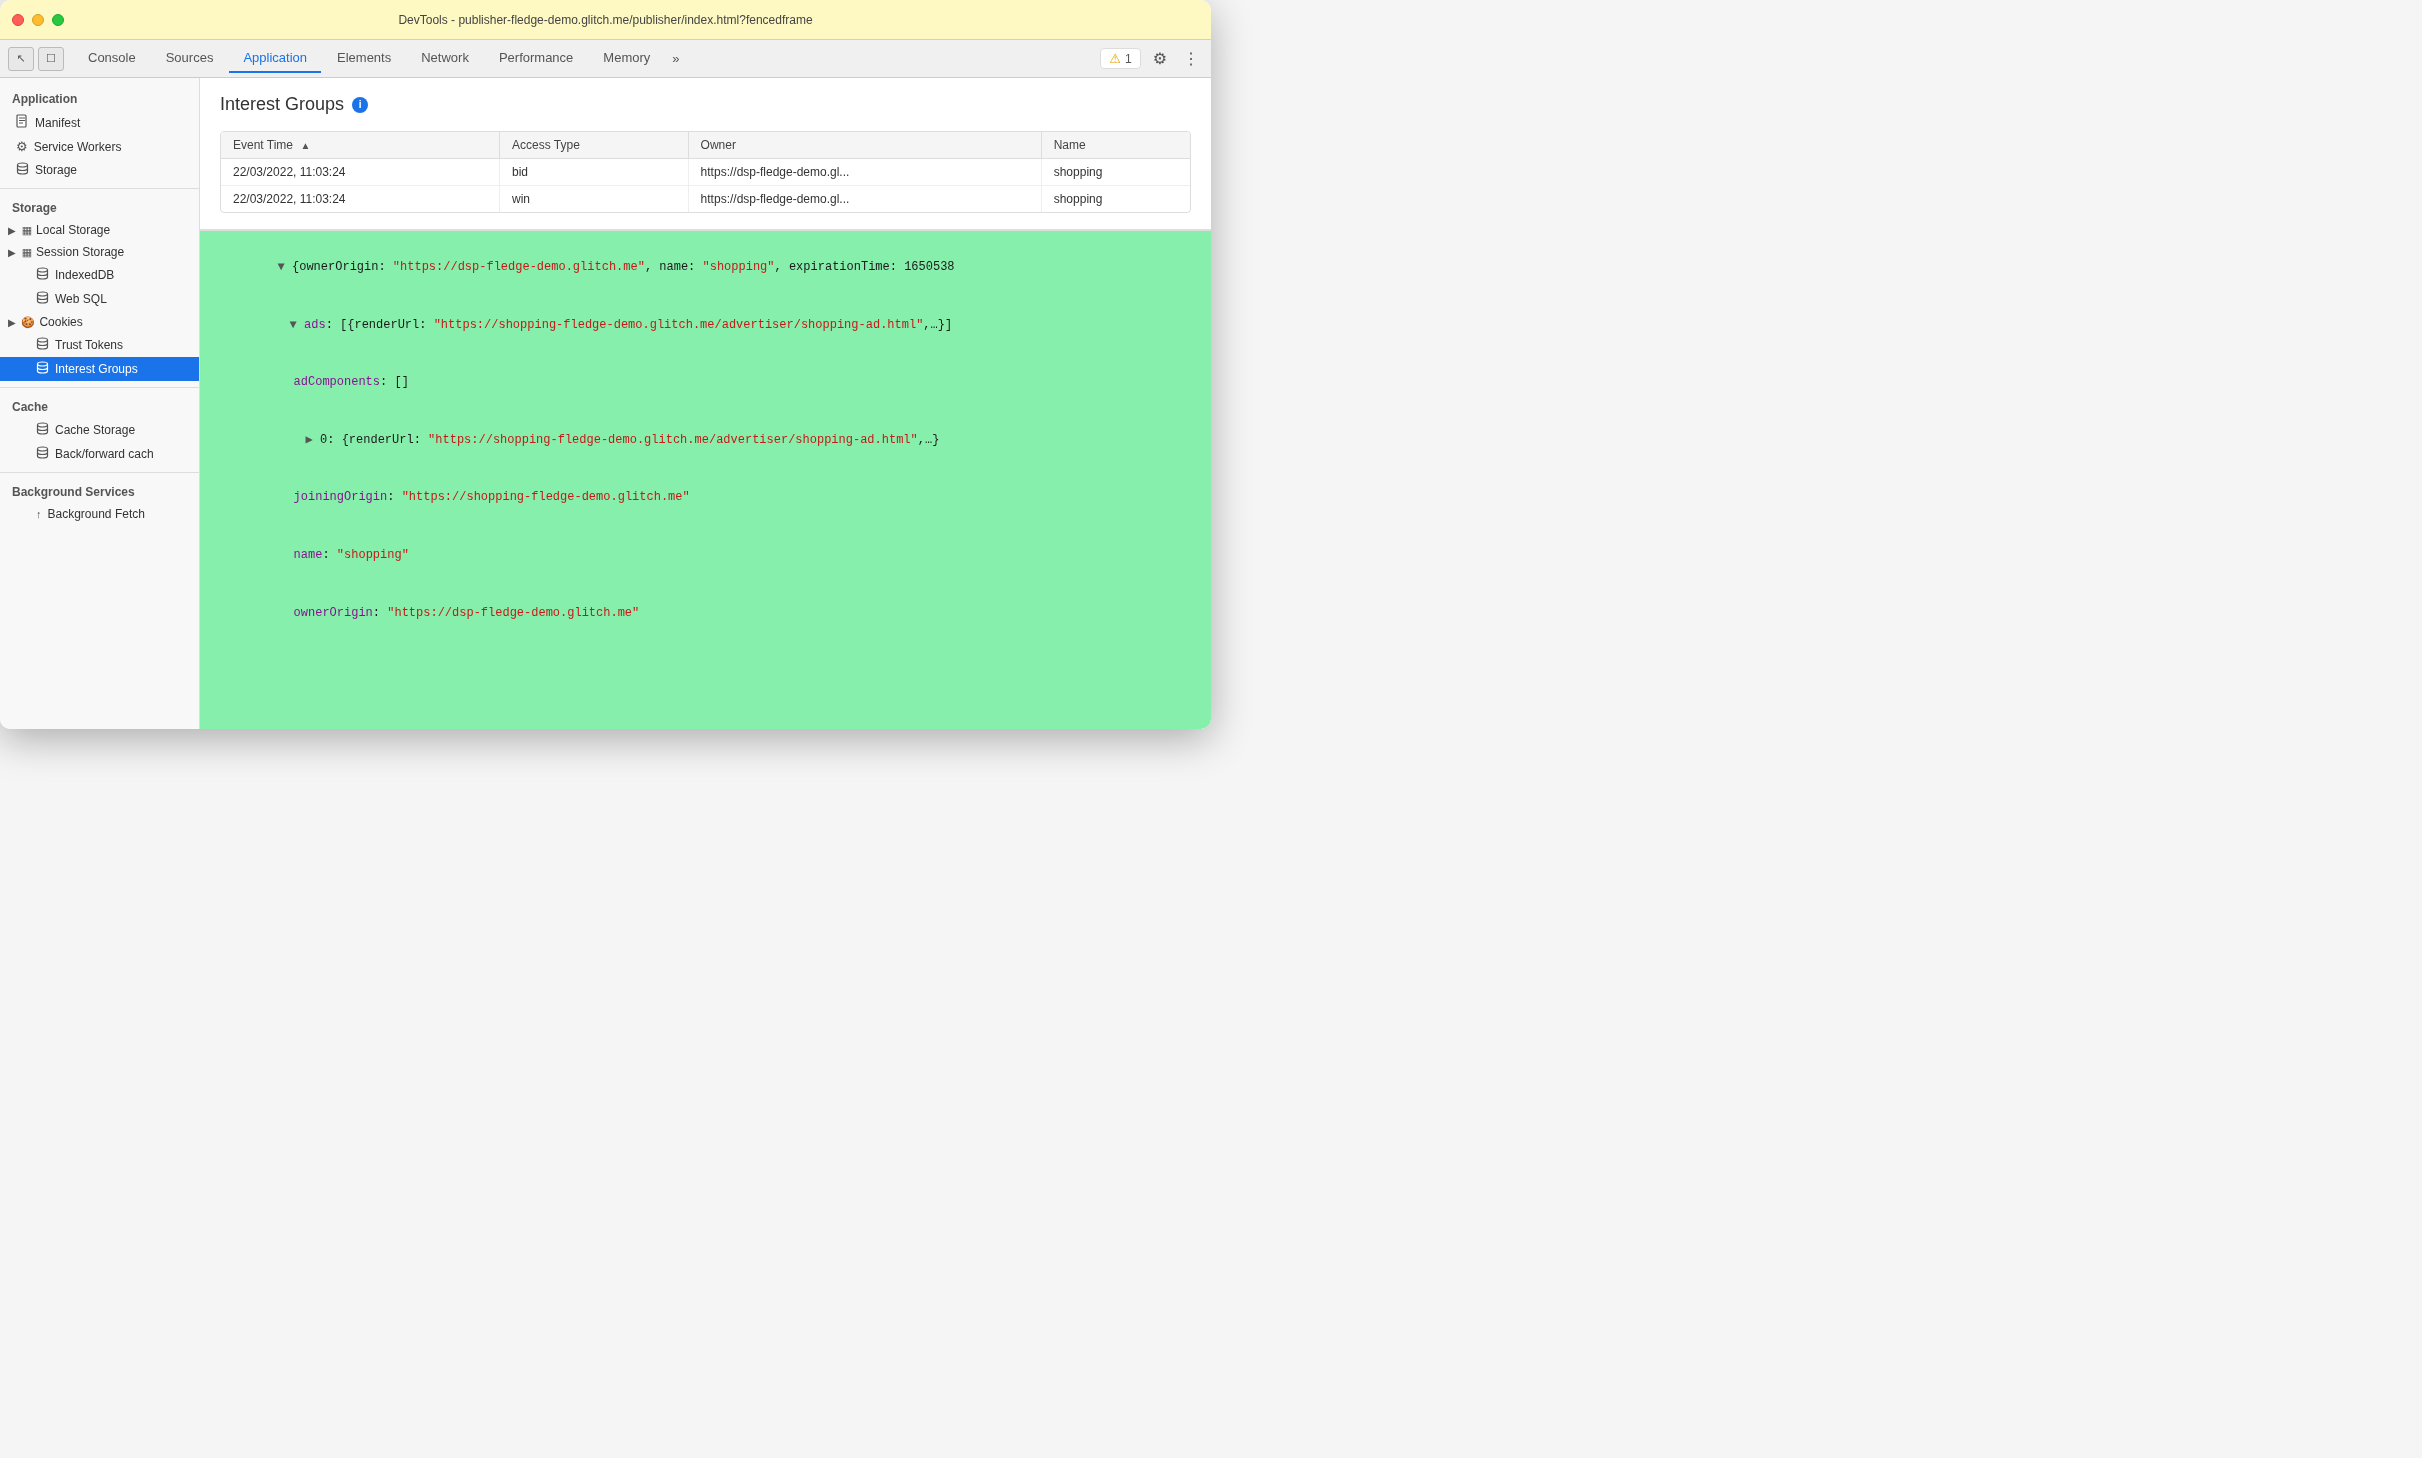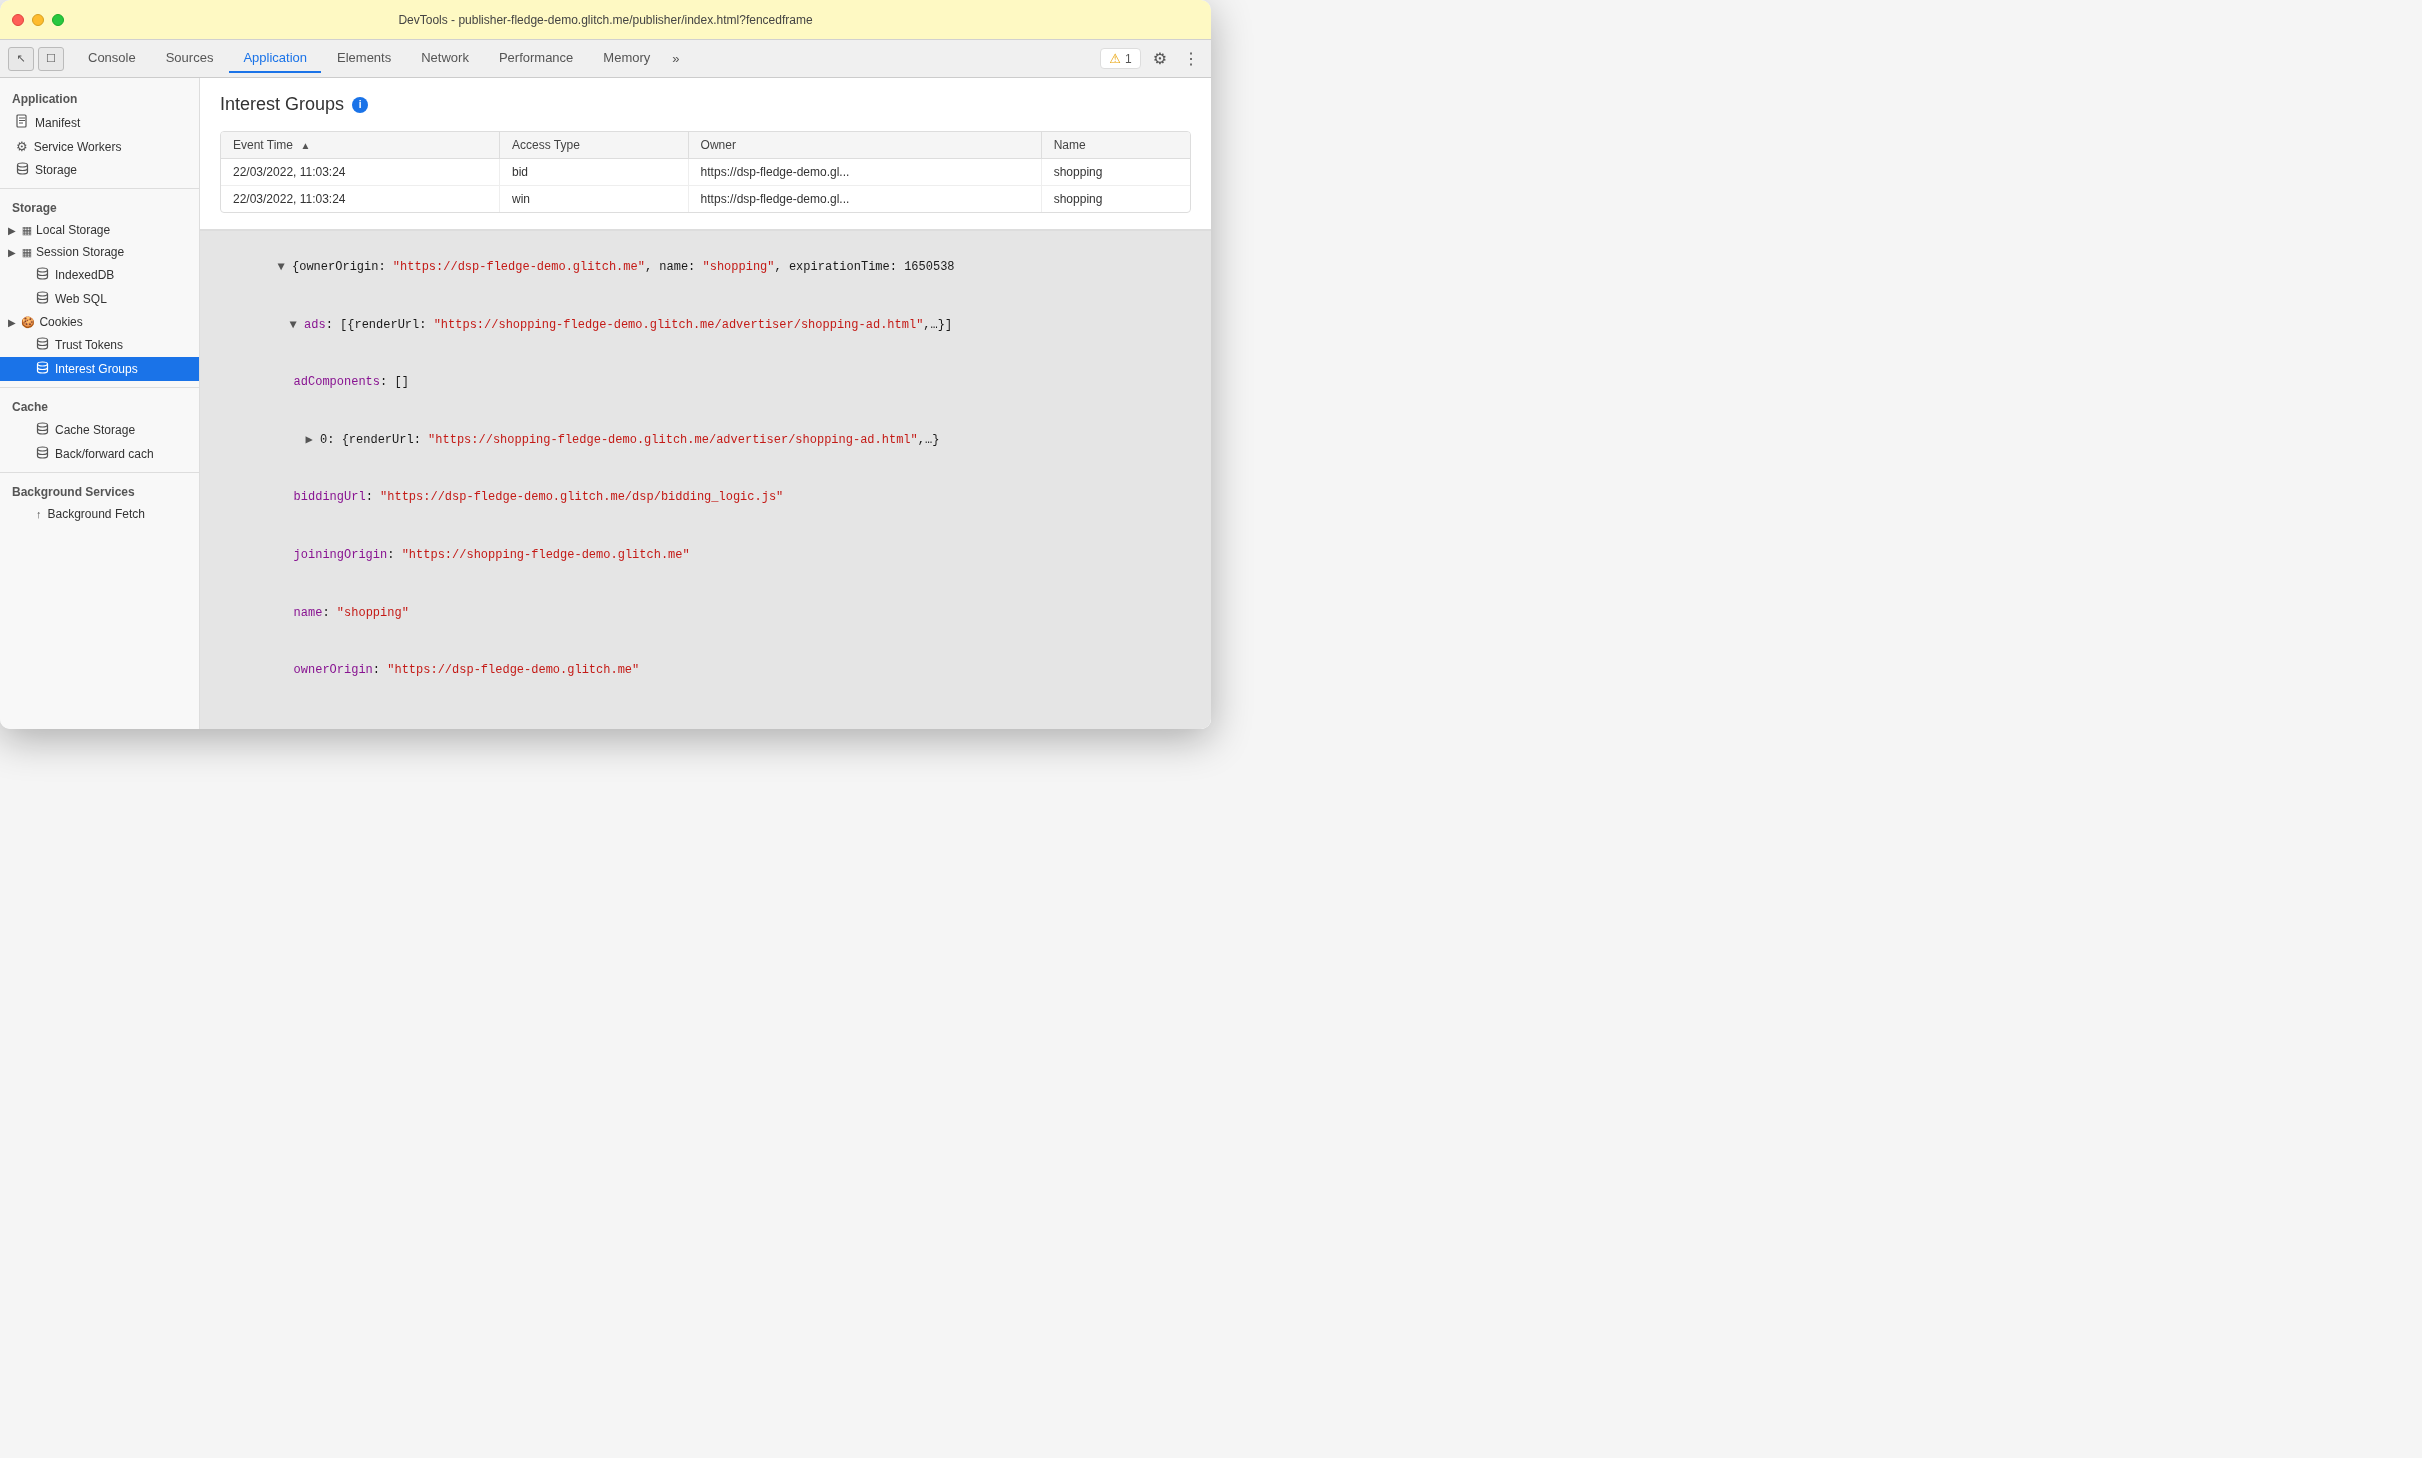--- a/index.html
+++ b/index.html
@@ -241,21 +241,21 @@
       border-right: 1px solid #eee;
       color: #333;
     }
     .ig-table td:last-child { border-right: none; }
     .ig-table tr:last-child td { border-bottom: none; }
 
     
     .detail-panel {
       flex: 1;
       overflow-y: auto;
-      background: #e5e5e5;
+      background: #86efac;
       padding: 8px 0 8px 16px;
       font-family: 'Monaco', 'Menlo', 'Courier New', monospace;
       font-size: 12px;
       line-height: 1.6;
       border-top: 1px solid #ddd;
     }
     .detail-line {
       white-space: pre;
       display: block;
       padding: 0 4px;
@@ -516,23 +516,20 @@
       </span>
 
       <span class="detail-line">
         <span style="margin-left:16px;"></span><span class="color-purple">adComponents</span><span class="color-black">: []</span>
       </span>
 
       <span class="detail-line">
         <span class="color-black detail-toggle" style="margin-left:28px;">▶ </span><span class="color-black">0</span><span class="color-black">: {renderUrl: </span><span class="color-red">"https://shopping-fledge-demo.glitch.me/advertiser/shopping-ad.html"</span><span class="color-black">,…}</span>
       </span>
 
-      <span class="detail-line">
-        <span style="margin-left:16px;"></span><span class="color-purple">biddingUrl</span><span class="color-black">: </span><span class="color-red">"https://dsp-fledge-demo.glitch.me/dsp/bidding_logic.js"</span>
-      </span>
 
 
       <span class="detail-line">
         <span style="margin-left:16px;"></span><span class="color-purple">joiningOrigin</span><span class="color-black">: </span><span class="color-red">"https://shopping-fledge-demo.glitch.me"</span>
       </span>
 
       <span class="detail-line">
         <span style="margin-left:16px;"></span><span class="color-purple">name</span><span class="color-black">: </span><span class="color-red">"shopping"</span>
       </span>
 

